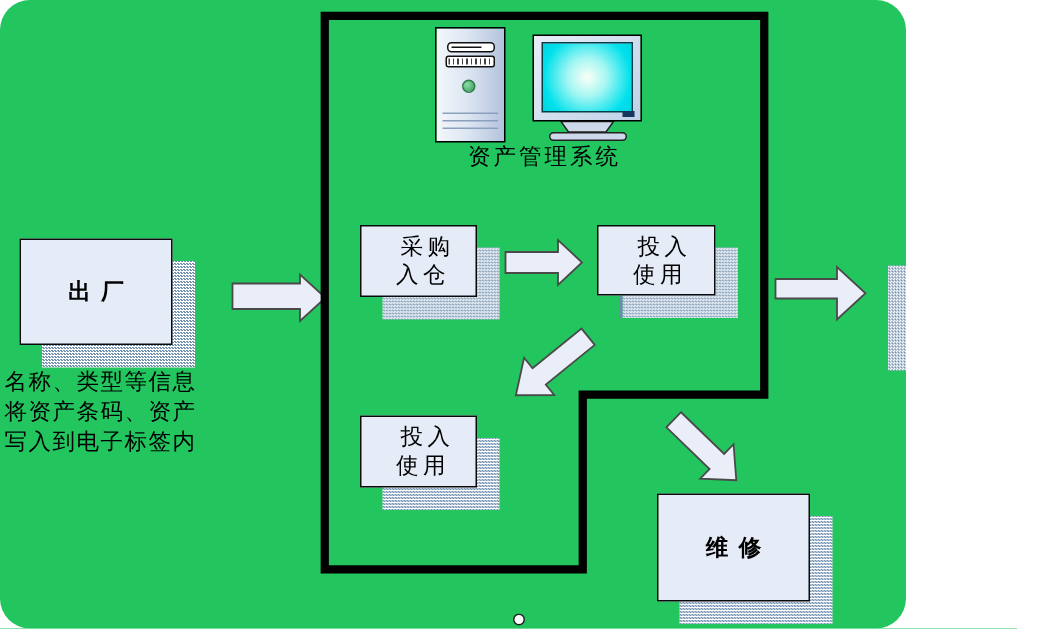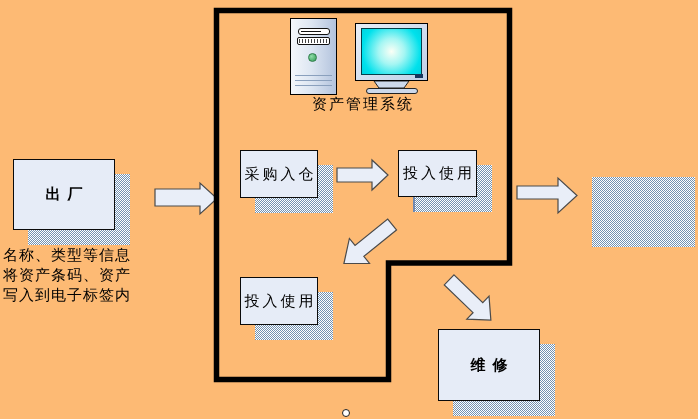--- a/index.html
+++ b/index.html
@@ -2,29 +2,29 @@
 <html style="--node-fill: #e6ecf7; --node-border: #0a0a0a; --shadow-checker: #7191b1; --arrow-fill: #e9eef8; --arrow-stroke: #4a4a4a; --boundary: #000000; --screen-cyan: #00e1ec; --button-green: #4cae6c; --slot-navy: #17365d;"><head>
 <meta charset="utf-8">
 <style>
   :root{
     --node-fill:#e6ecf7; --node-border:#0a0a0a; --shadow-checker:#7191b1;
     --arrow-fill:#e9eef8; --arrow-stroke:#4a4a4a; --boundary:#000000;
     --screen-cyan:#00e1ec; --button-green:#4cae6c; --slot-navy:#17365d;
   }
   *{margin:0;padding:0;box-sizing:border-box;}
   body{background:#fff;font-family:"Liberation Sans","DejaVu Sans",sans-serif;}
-  #canvas{position:relative;width:698px;height:419px;background:#fdba74;overflow:hidden;}
+  #canvas{position:relative;width:604px;height:419px;background:#22c55e;overflow:hidden;border-radius:20px;}
   svg.layer{position:absolute;left:0;top:0;z-index:1;pointer-events:none;}
   .shadow{position:absolute;z-index:2;
     background:repeating-conic-gradient(var(--shadow-checker,#7191b1) 0% 25%, #ffffff 0% 50%) 0 0/2px 2px;}
   .node{position:absolute;z-index:3;background:var(--node-fill,#e6ecf7);
     border:1.5px solid var(--node-border,#0a0a0a);display:flex;align-items:center;justify-content:center;
     font-size:15px;color:#000;}
   .ls2{letter-spacing:7px;text-indent:7px;font-weight:bold;}
-  .ls4{letter-spacing:3px;text-indent:3px;}
+  .ls4{letter-spacing:3px;text-indent:3px;padding-left:23px;}
   .txt{position:absolute;z-index:3;color:#000;}
   #sys-label{left:298px;top:95px;width:130px;text-align:center;font-size:15px;letter-spacing:2px;}
   #caption{left:3px;top:245px;font-size:15px;line-height:20px;letter-spacing:1px;}
   
   #tower{position:absolute;left:290px;top:18px;width:47px;height:77px;z-index:3;
     border:1.5px solid #000;background:linear-gradient(90deg,#f4f7fb 0%,#dde6f2 45%,#b3c3dd 100%);}
   #tower .slot1{position:absolute;left:7px;top:9px;width:32px;height:7px;background:#fff;
     border:1px solid #111;border-radius:3px;}
   #tower .slot1 i{position:absolute;left:2px;top:2px;width:20px;height:1px;background:#111;display:block;}
   #tower .slot2{position:absolute;left:6px;top:18px;width:33px;height:8px;background:#fff;

